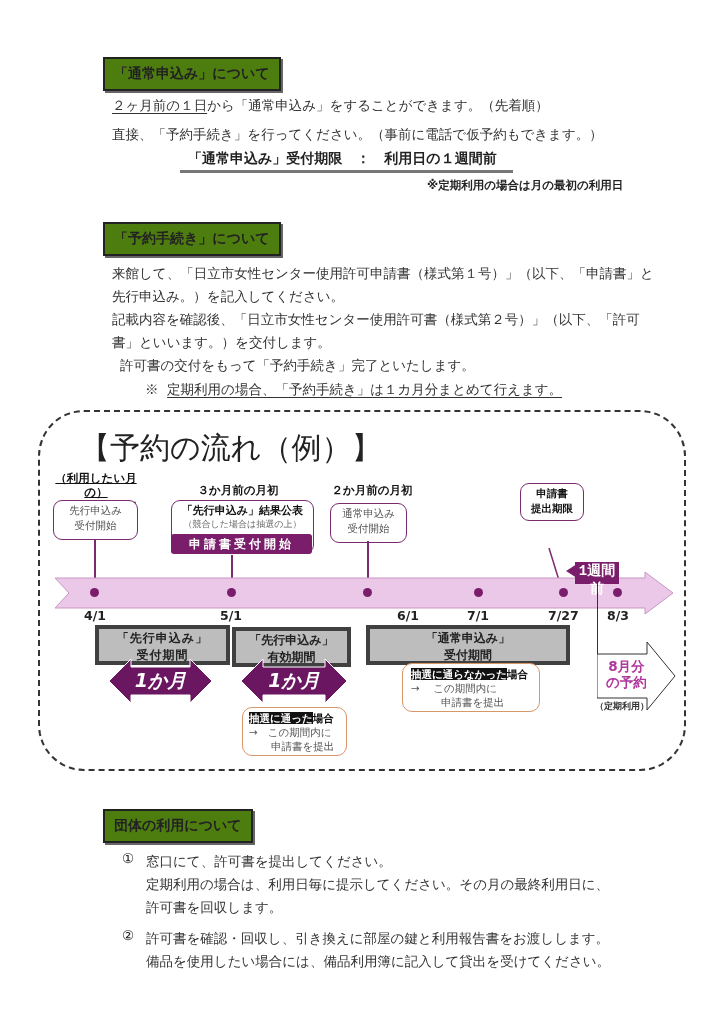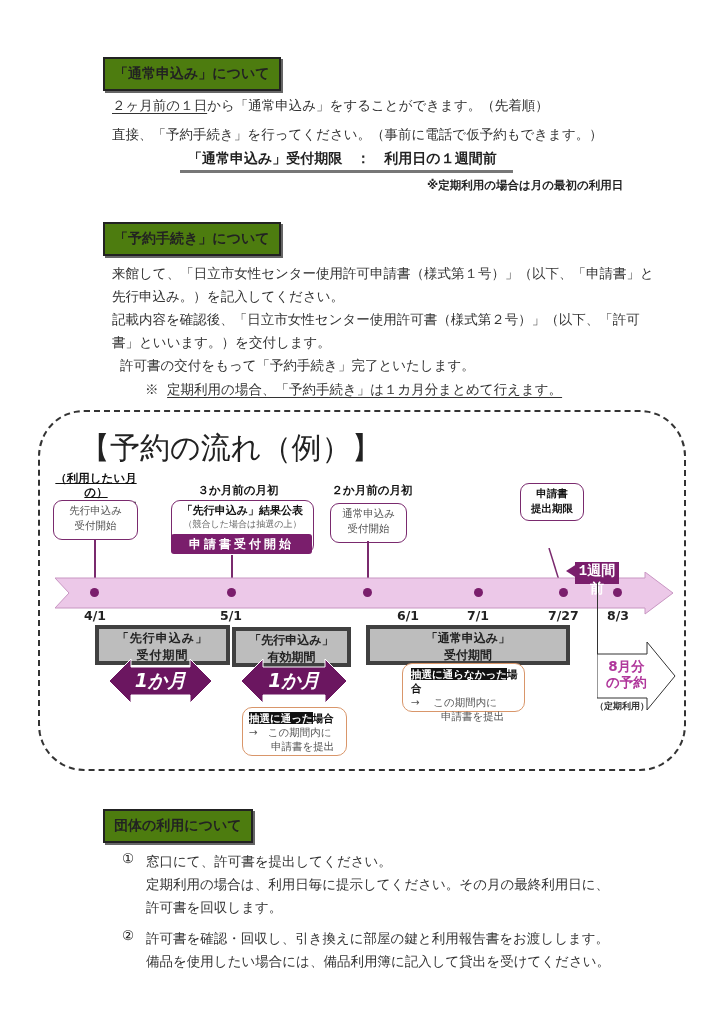--- a/index.html
+++ b/index.html
@@ -138,21 +138,21 @@
   <polygon points="0,22 22,0 22,8 84,8 84,0 106,22 84,44 84,36 22,36 22,44" fill="#6b1660" stroke="#fff" stroke-width="1"></polygon>
 </svg>
 <div class="abs" style="left:241px;top:668px;width:106px;text-align:center;color:#fff;font-family:'DejaVu Sans','Liberation Sans',sans-serif;font-weight:bold;font-style:italic;font-size:19px;">1か月</div>
 
 <div class="orange-box" style="left:242px;top:707px;width:105px;height:49px;padding:3px 0 0 6px;box-sizing:border-box;">
   <div><span class="hl">抽選に通った</span><span class="hl-tail">場合</span></div>
   <div><span>→</span>&nbsp;&nbsp;&nbsp;<span>この期間内に</span></div>
   <div style="padding-left:22px;">申請書を提出</div>
 </div>
 
-<div class="orange-box" style="left:402px;top:663px;width:123px;height:49px;padding:3px 0 0 8px;box-sizing:border-box;">
+<div class="orange-box" style="left:402px;top:663px;width:138px;height:49px;padding:3px 0 0 8px;box-sizing:border-box;">
   <div><span class="hl">抽選に通らなかった</span><span class="hl-tail">場合</span></div>
   <div><span>→</span>&nbsp;&nbsp;&nbsp;&nbsp;<span>この期間内に</span></div>
   <div style="padding-left:30px;">申請書を提出</div>
 </div>
 
 <svg class="abs" style="left:597px;top:642px;" width="80" height="68">
   <polygon points="0,12 50,12 50,0 78,34 50,68 50,56 0,56" fill="#fff" stroke="#333" stroke-width="1"></polygon>
 </svg>
 <div class="aug-label">
   <div>8月分</div>

